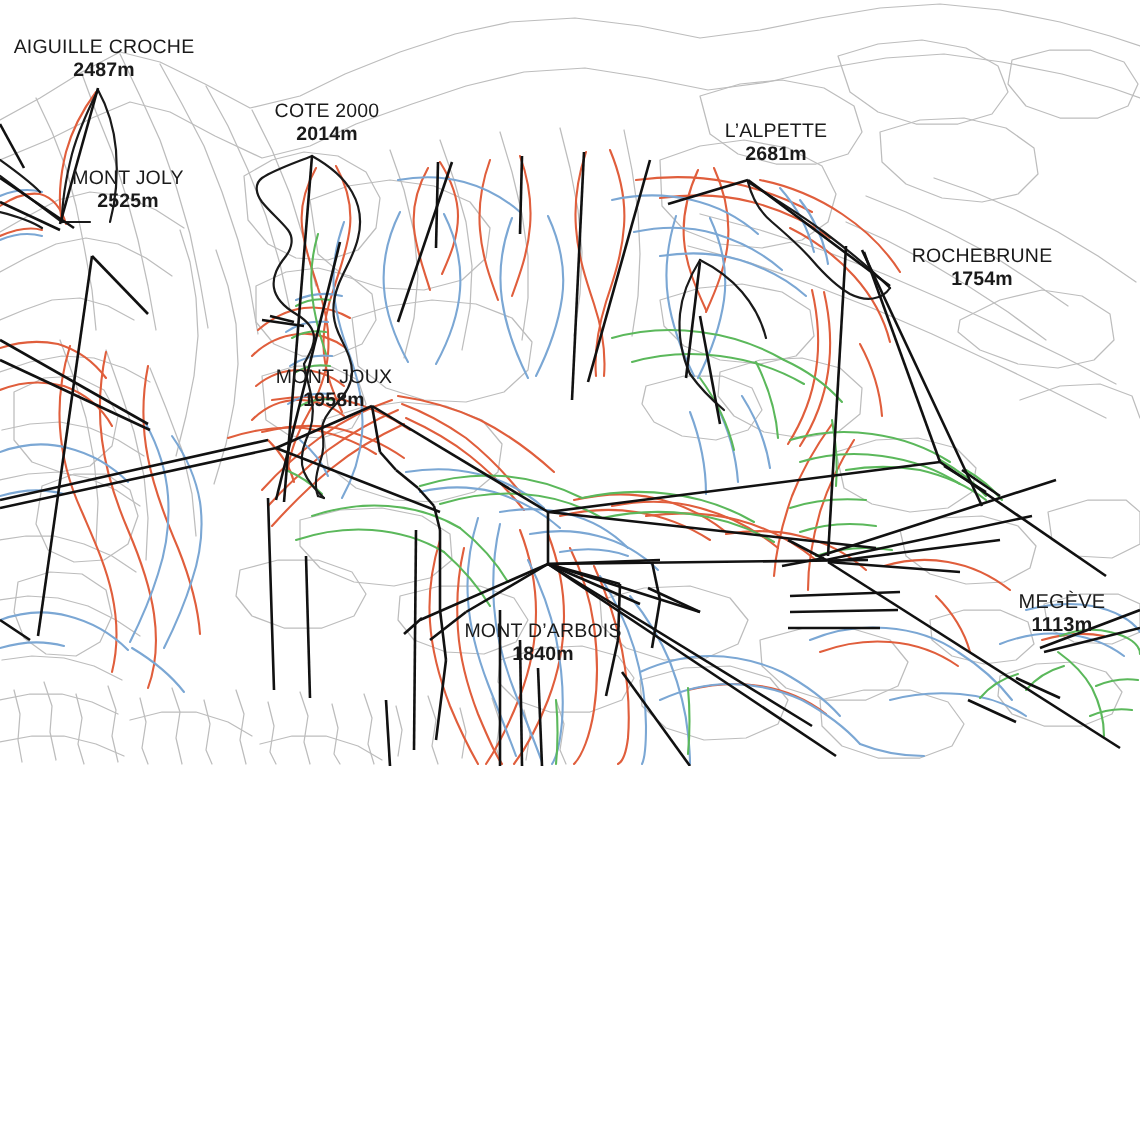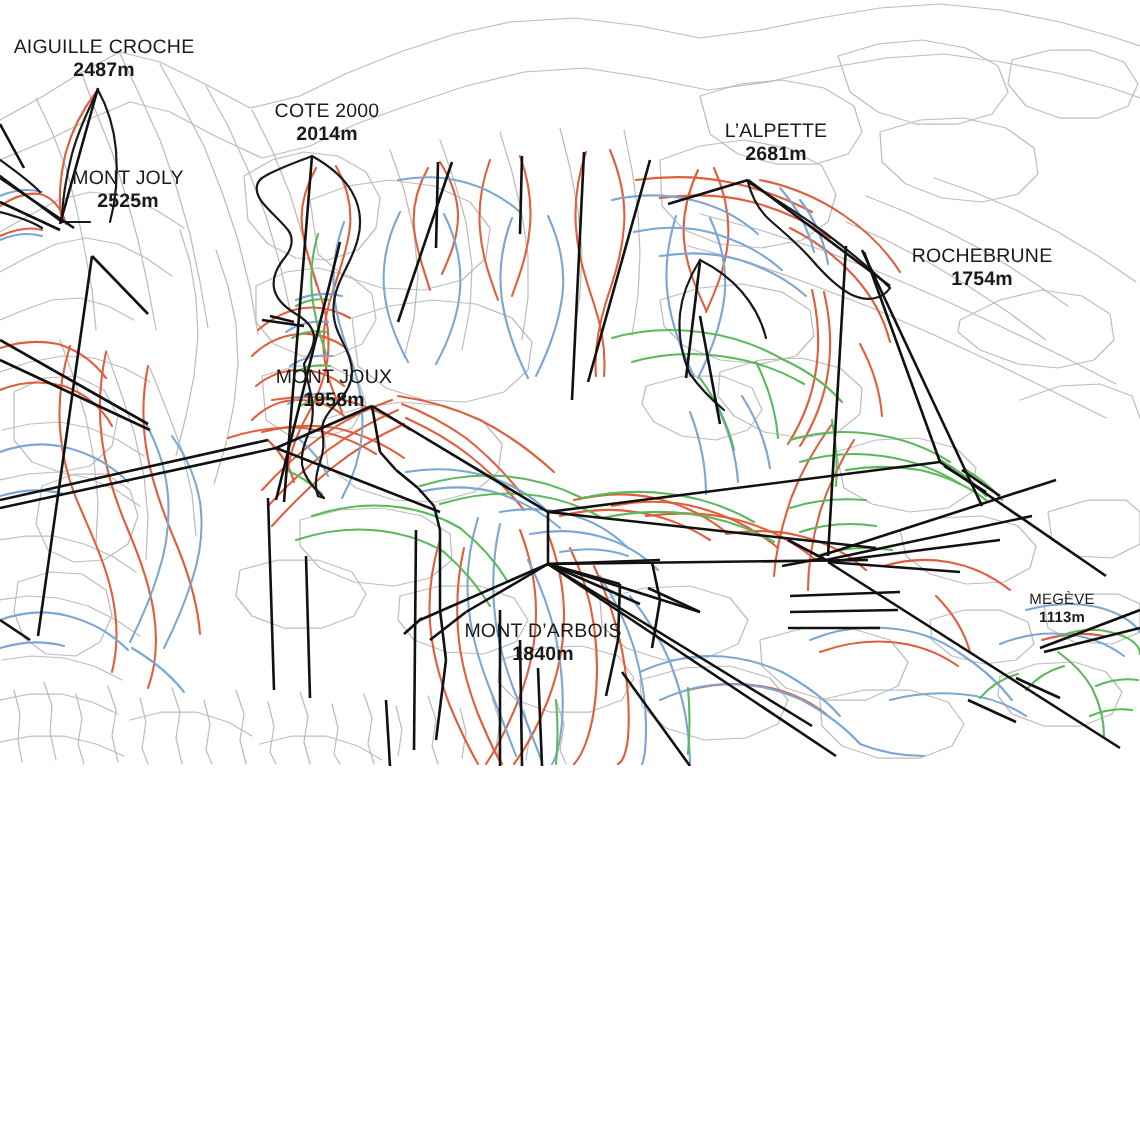--- a/index.html
+++ b/index.html
@@ -487,18 +487,18 @@
   <div class="peak-label" style="left:308px; top:366px;margin-left:26px;">
     <span class="peak-name">MONT JOUX</span>
     <span class="peak-elev">1958m</span>
   </div>
 
   <div class="peak-label" style="left:543px; top:620px;">
     <span class="peak-name">MONT D’ARBOIS</span>
     <span class="peak-elev">1840m</span>
   </div>
 
-  <div class="peak-label" style="left:1062px; top:591px; font-size:15px;">
+  <div class="peak-label" style="left:1062px; top:591px; font-size:20px;">
     <span class="peak-name">MEGÈVE</span>
     <span class="peak-elev">1113m</span>
   </div>
 
 </div>
 
 </body></html>

